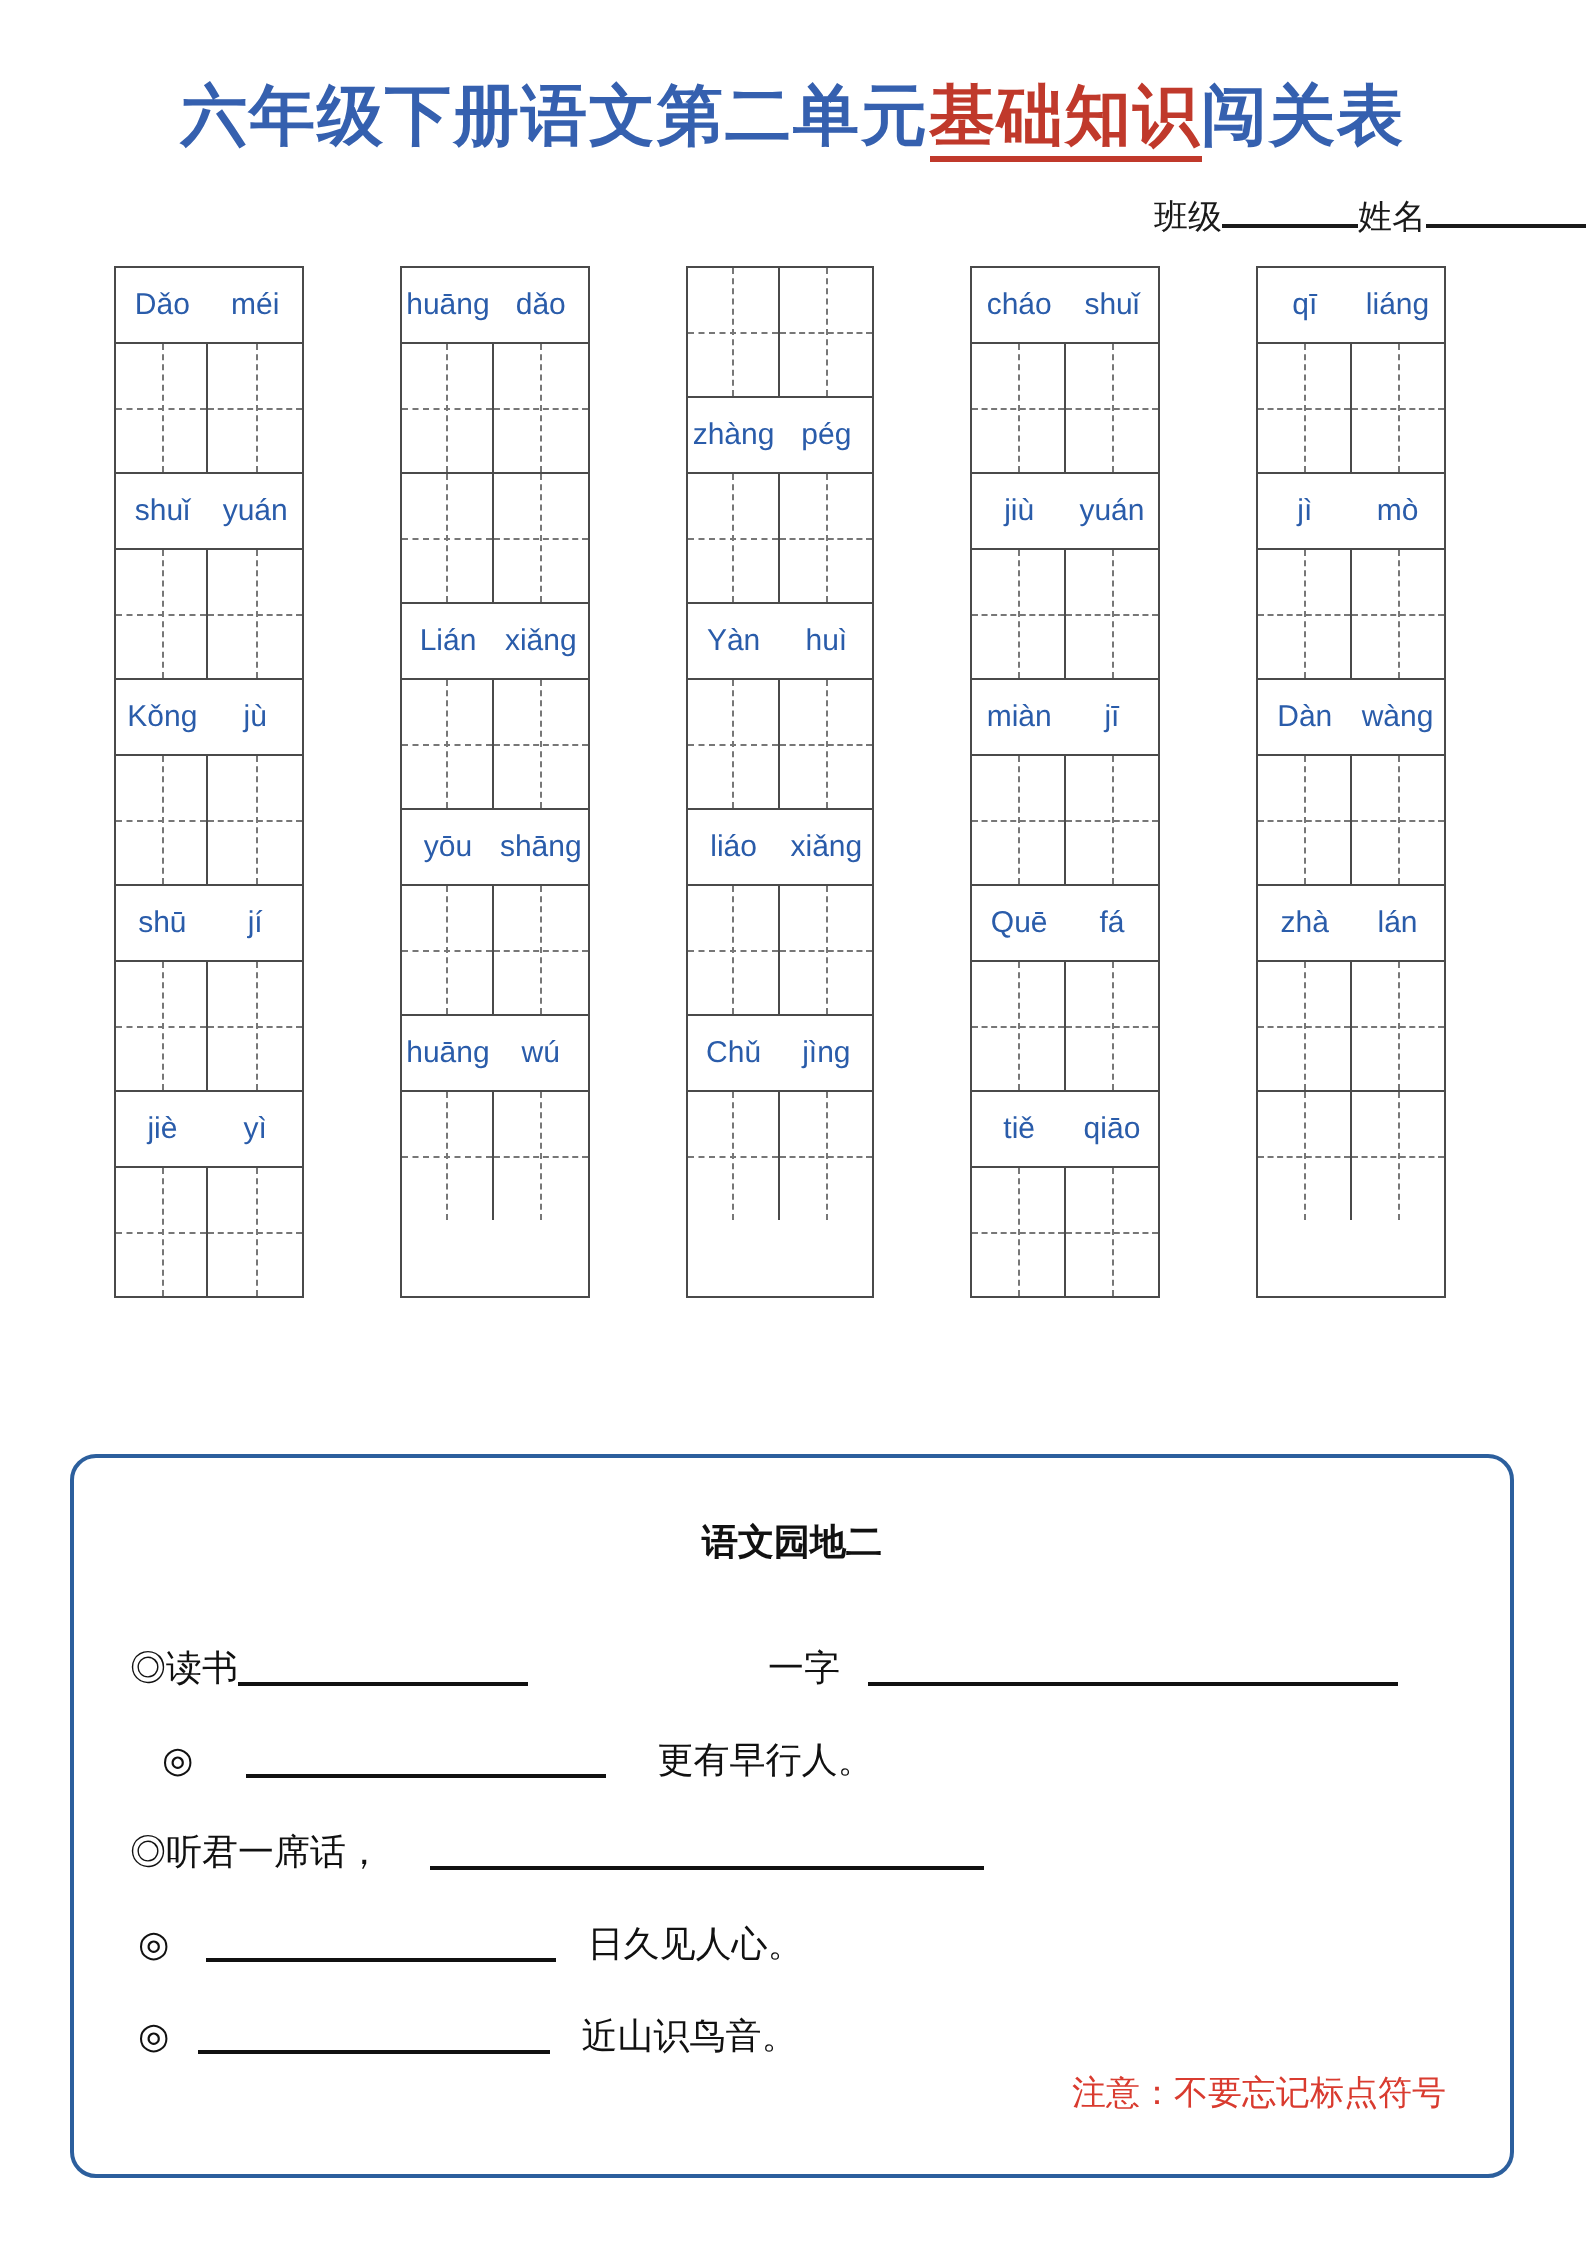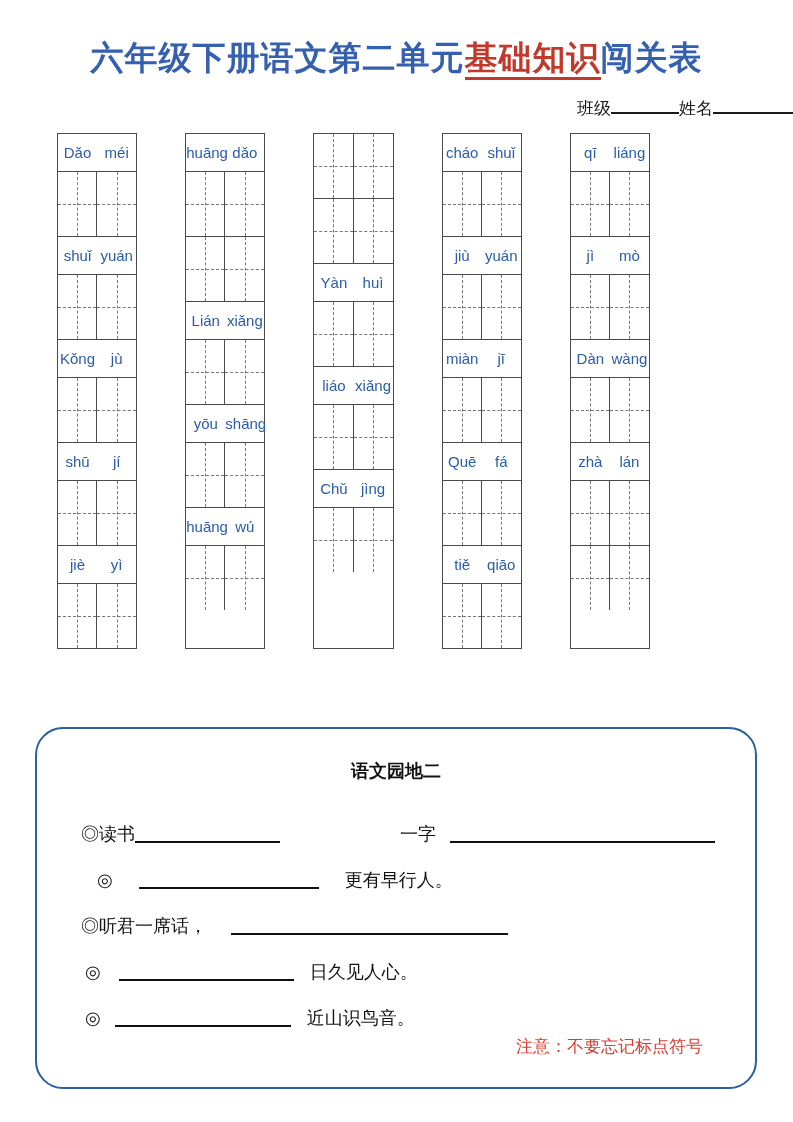--- a/index.html
+++ b/index.html
@@ -11,48 +11,48 @@
          font-family:"Liberation Serif",serif;font-size:33px;font-weight:700;
          letter-spacing:1px;color:var(--title-blue);white-space:nowrap;}
   .title .hl{color:var(--title-red);border-bottom:3px solid var(--title-red);padding-bottom:1px;}
 
   
   .idline{margin-top:16px;text-align:right;
           font-family:"Liberation Serif",serif;font-size:17px;color:#1a1a1a;white-space:nowrap;}
   .idline .blank{display:inline-block;border-bottom:2px solid #1a1a1a;height:15px;vertical-align:baseline;}
 
   
-  .columns{position:absolute;left:57px;top:133px;width:593px;
+  .columns{position:absolute;left:57px;top:133px;width:666px;
            display:flex;justify-content:space-between;gap:48px;}
   .pcol{width:119px;border:1px solid var(--grid-line);background:#fff;box-sizing:border-box;}
   .prow{height:37px;display:flex;align-items:center;border-bottom:1px solid var(--grid-line);
         color:var(--pinyin-blue);font-size:15px;}
   .prow .syll{width:50%;text-align:center;white-space:nowrap;}
   .prow.light{color:var(--pinyin-light);font-family:"Liberation Serif",serif;}
   .grow{height:64px;display:flex;border-bottom:1px solid var(--grid-line);}
   .pcol .grow:last-child{border-bottom:none;}
   .gcell{width:50%;position:relative;box-sizing:border-box;}
   .gcell:first-child{border-right:1px solid var(--grid-line);}
   .gcell::before{content:"";position:absolute;left:50%;top:0;bottom:0;width:0;
                  border-left:1px dashed var(--grid-dash);}
   .gcell::after{content:"";position:absolute;top:50%;left:0;right:0;height:0;
                 border-top:1px dashed var(--grid-dash);}
 
   
   .box{position:absolute;left:35px;top:727px;width:722px;height:362px;
-       border:2px solid var(--box-border);border-radius:28px;box-sizing:border-box;background:#fff;}
+       border:2px solid var(--box-border);border-radius:13px;box-sizing:border-box;background:#fff;}
   .box-title{text-align:center;margin-top:30px;font-family:"Liberation Serif",serif;
              font-size:18px;font-weight:700;color:#111;}
-  .lines{margin-top:18px;padding-left:28px;margin-left:16px;}
+  .lines{margin-top:18px;padding-left:28px;}
   .bline{height:44px;display:flex;align-items:flex-end;padding-bottom:2px;
          font-family:"Liberation Serif",serif;font-size:18px;color:#111;white-space:nowrap;}
   .btext{line-height:22px;}
   .bblank{display:inline-block;height:3px;border-bottom:2px solid #111;margin-bottom:2px;}
   .bspace{display:inline-block;height:1px;}
-  .note{margin-top:4px;text-align:right;padding-right:52px;
+  .note{margin-top:4px;text-align:right;padding-right:32px;
         font-family:"Liberation Serif",serif;font-size:17px;color:var(--note-red);}
 </style>
 </head>
 <body>
 
 <div class="page">
 
   <h1 class="title"><span>六年级下册语文第二单元</span><span class="hl">基础知识</span><span>闯关表</span></h1>
 
   <div class="idline"><span>班级</span><span class="blank" id="class-blank" style="width: 68px;"></span><span>姓名</span><span class="blank" id="name-blank" style="width: 80px;"></span></div>
@@ -135,20 +135,24 @@
         </div>
         <div class="grow">
           <div class="gcell"></div>
           <div class="gcell"></div>
         </div>
       </div>
       <div class="pcol">
         <div class="grow">
           <div class="gcell"></div>
           <div class="gcell"></div>
+        </div>
+        <div class="prow">
+          <span class="syll">zhàng</span>
+          <span class="syll">pég</span>
         </div>
         <div class="grow">
           <div class="gcell"></div>
           <div class="gcell"></div>
         </div>
         <div class="prow">
           <span class="syll">Yàn</span>
           <span class="syll">huì</span>
         </div>
         <div class="grow">

